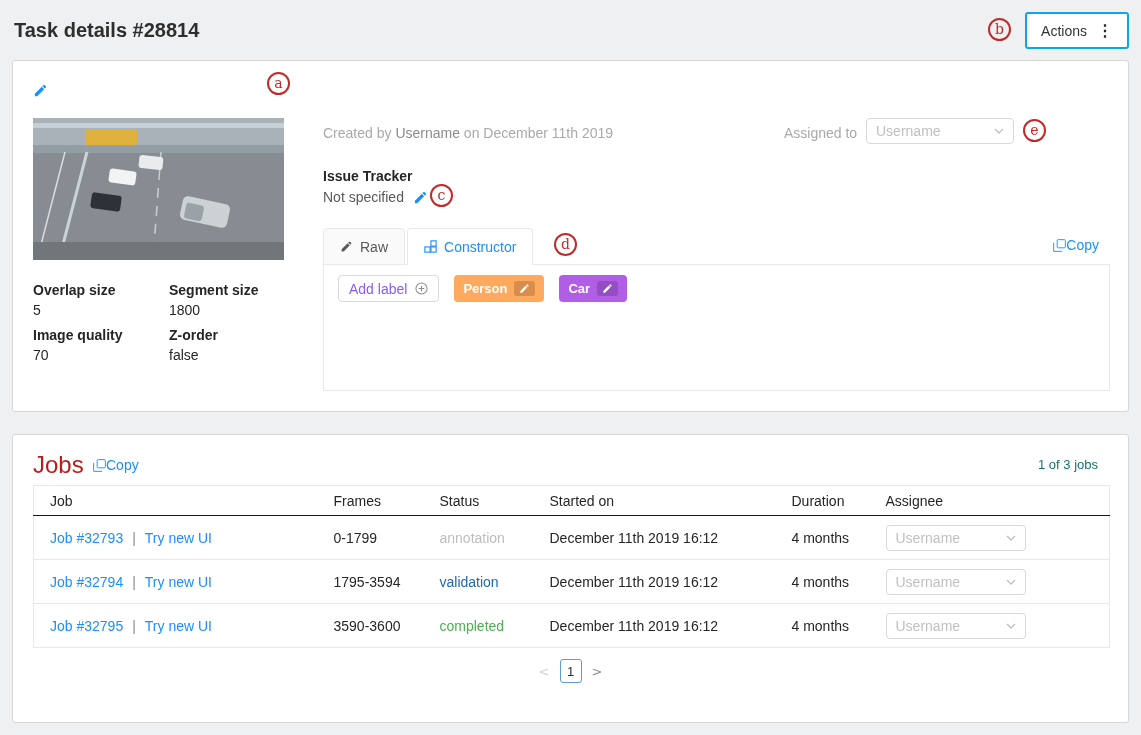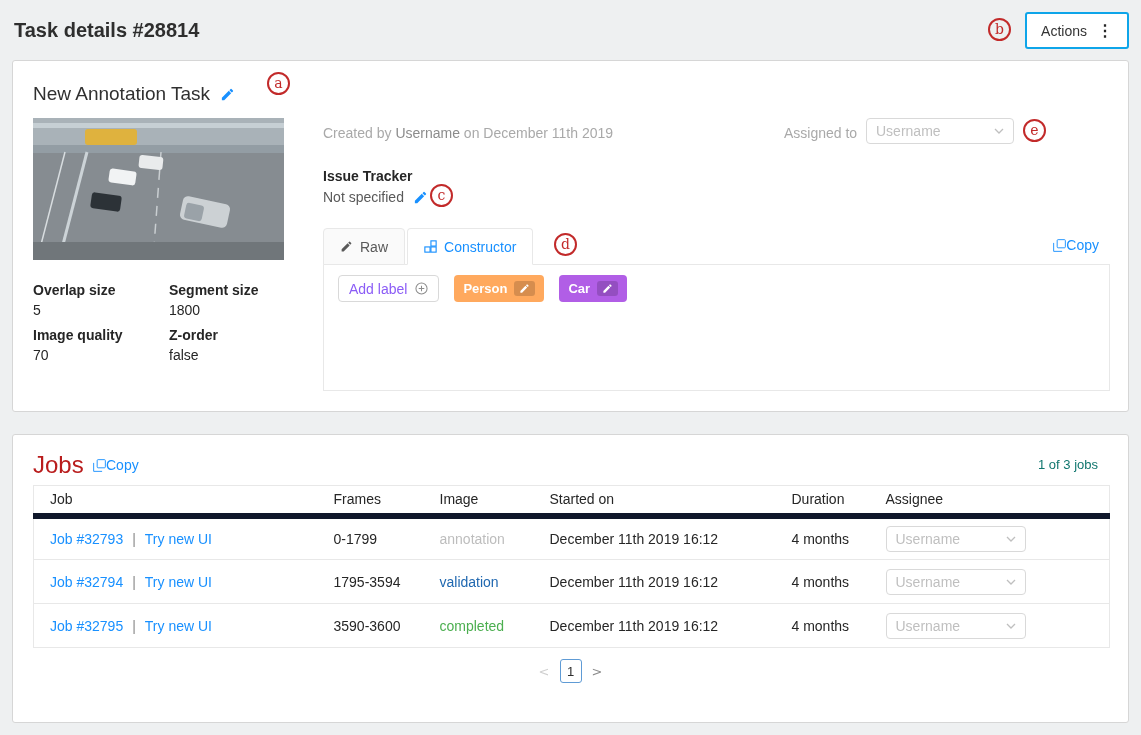--- a/index.html
+++ b/index.html
@@ -70,21 +70,21 @@
   .tag-edit { background:rgba(0,0,0,0.16); border-radius:3px; padding:2px 5px; display:inline-flex; }
   .tag-edit svg { width:11px; height:11px; color:#fff; }
 
   
   .jobs-title { position:absolute; left:20px; top:16px; font-size:24px; font-weight:400; color:#b91c1c; }
   .jobs-copy { position:absolute; left:80px; top:22px; }
   .jobs-count { position:absolute; right:30px; top:22px; font-size:13px; color:#0f766e; }
   .jobs-table { position:absolute; left:20px; top:50px; width:1077px; border-collapse:collapse;
     border:1px solid #e8e8e8; font-size:14px; }
   .jobs-table th { height:30px; padding:4px 16px; text-align:left; font-weight:500; color:#262626;
-    border-bottom:6px solid #0f172a; background:#fff; }
+    border-bottom:1px solid #0f172a; background:#fff; }
   .jobs-table td { height:44px; padding:6px 16px; color:#262626; border-bottom:1px solid #e8e8e8; }
   .jobs-table tr:last-child td { border-bottom:none; }
   .link { color:#1890ff; cursor:pointer; text-decoration:none; }
   .job-cell { display:flex; align-items:center; gap:9px; }
   .sep { color:#8c8c8c; }
   .status[data-status="annotation"] { color:#bdbdbd; }
   .status[data-status="validation"] { color:#2068b0; }
   .status[data-status="completed"] { color:#4caf50; }
   .row-select { width:140px; height:26px; }
   .pagination { position:absolute; left:0; top:224px; width:100%; display:flex; justify-content:center;
@@ -103,21 +103,20 @@
   <div class="page-title">Task details #28814</div>
   <button class="actions-btn">
     <span>Actions</span>
     <span class="more-glyph">⋮</span>
   </button>
   <span class="ann" style="left:988px; top:18px;">b</span>
 
   <div class="card task-card">
 
     <div class="task-name-row">
-      <span class="task-name">New Annotation Task</span>
       <span class="edit-icon">
         <svg viewBox="0 0 24 24" fill="currentColor">
             <path d="M3 17.25V21h3.75L17.81 9.94l-3.75-3.75L3 17.25zM20.71 7.04a1 1 0 0 0 0-1.41L18.37 3.29a1 1 0 0 0-1.41 0l-1.83 1.83 3.75 3.75 1.83-1.83z"></path>
           </svg>
       </span>
     </div>
     <span class="ann" style="left:254px; top:11px;">a</span>
 
     <div class="thumb">
       <svg viewBox="0 0 251 142" preserveAspectRatio="none">
@@ -254,21 +253,21 @@
           <col style="width:106px">
           <col style="width:110px">
           <col style="width:242px">
           <col style="width:94px">
           <col>
         </colgroup>
       <thead>
         <tr>
           <th>Job</th>
           <th>Frames</th>
-          <th>Image</th>
+          <th>Status</th>
           <th>Started on</th>
           <th>Duration</th>
           <th>Assignee</th>
         </tr>
       </thead>
       <tbody>
         <tr>
           <td>
               <div class="job-cell">
             <a class="link">Job #32793</a>

